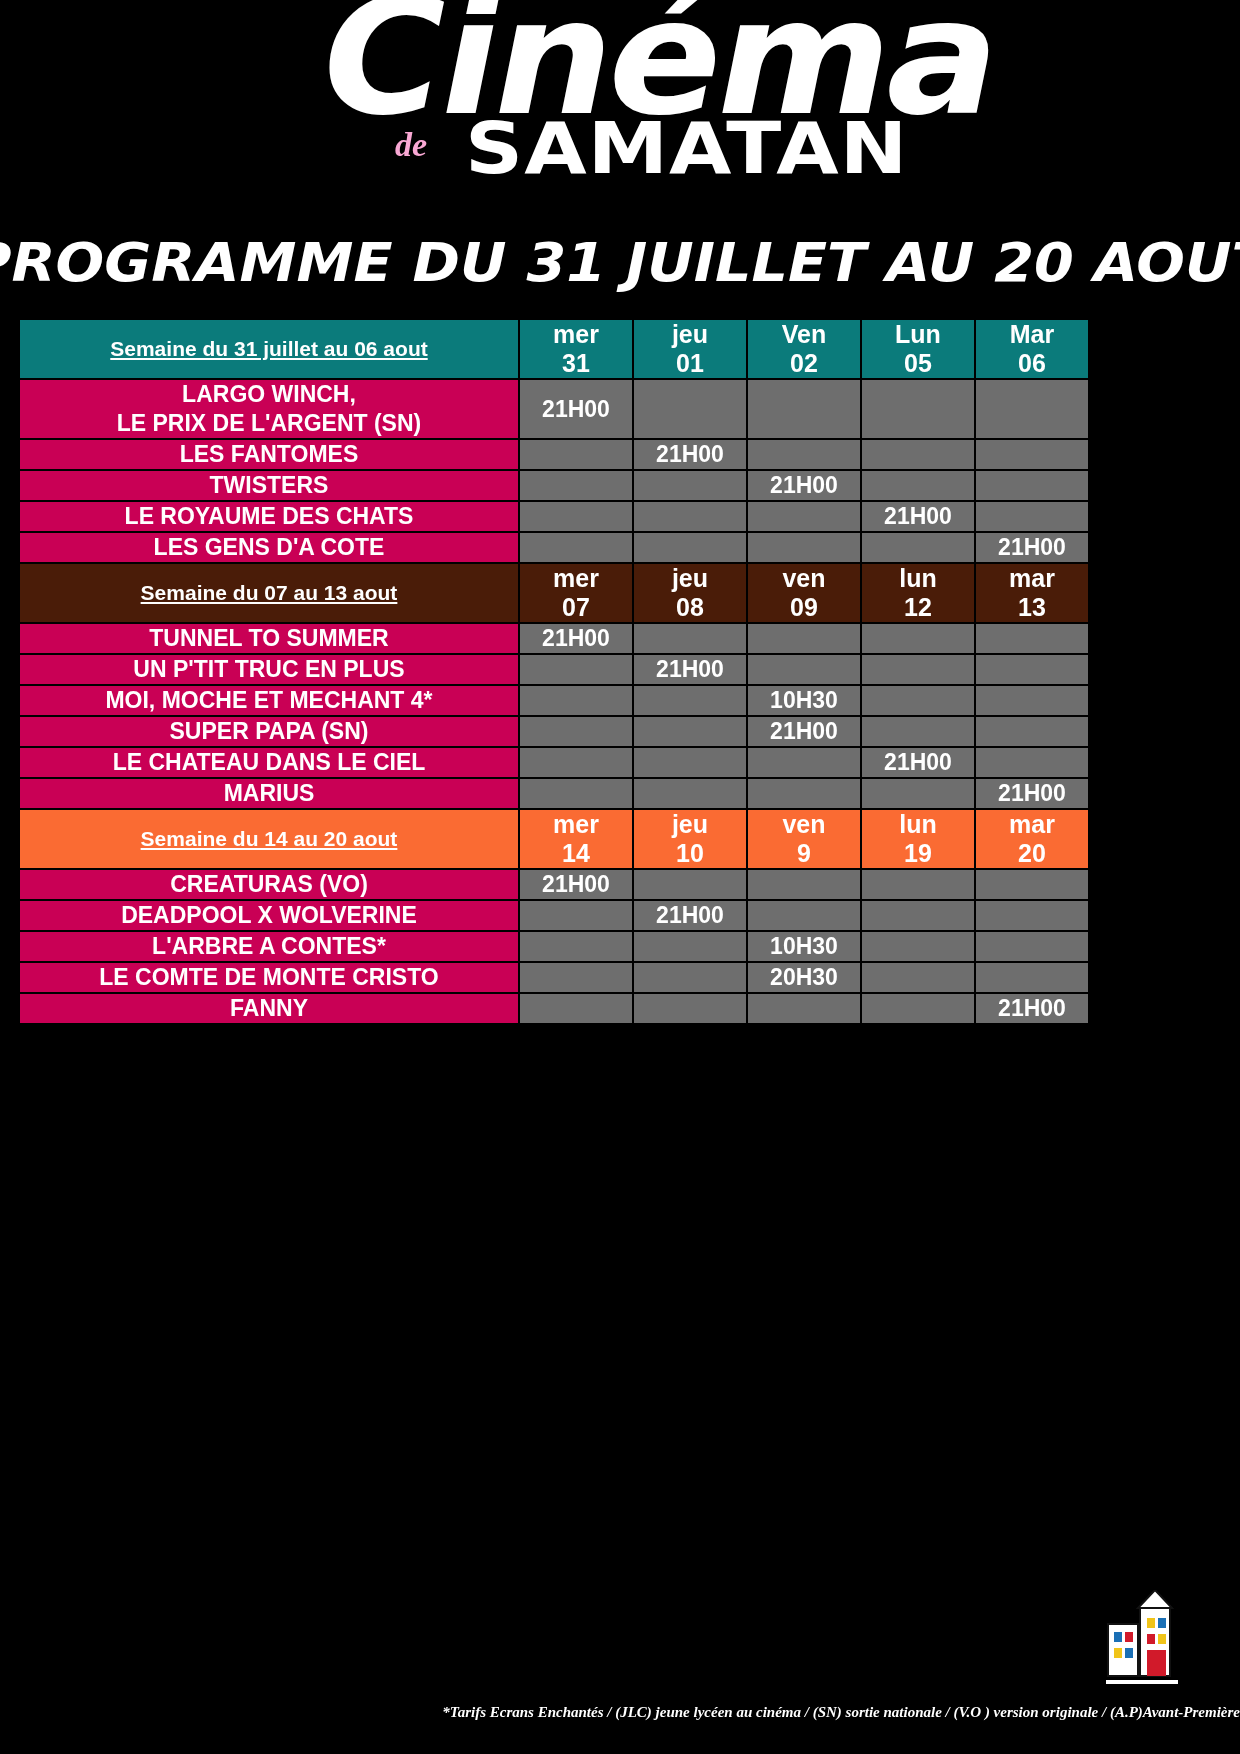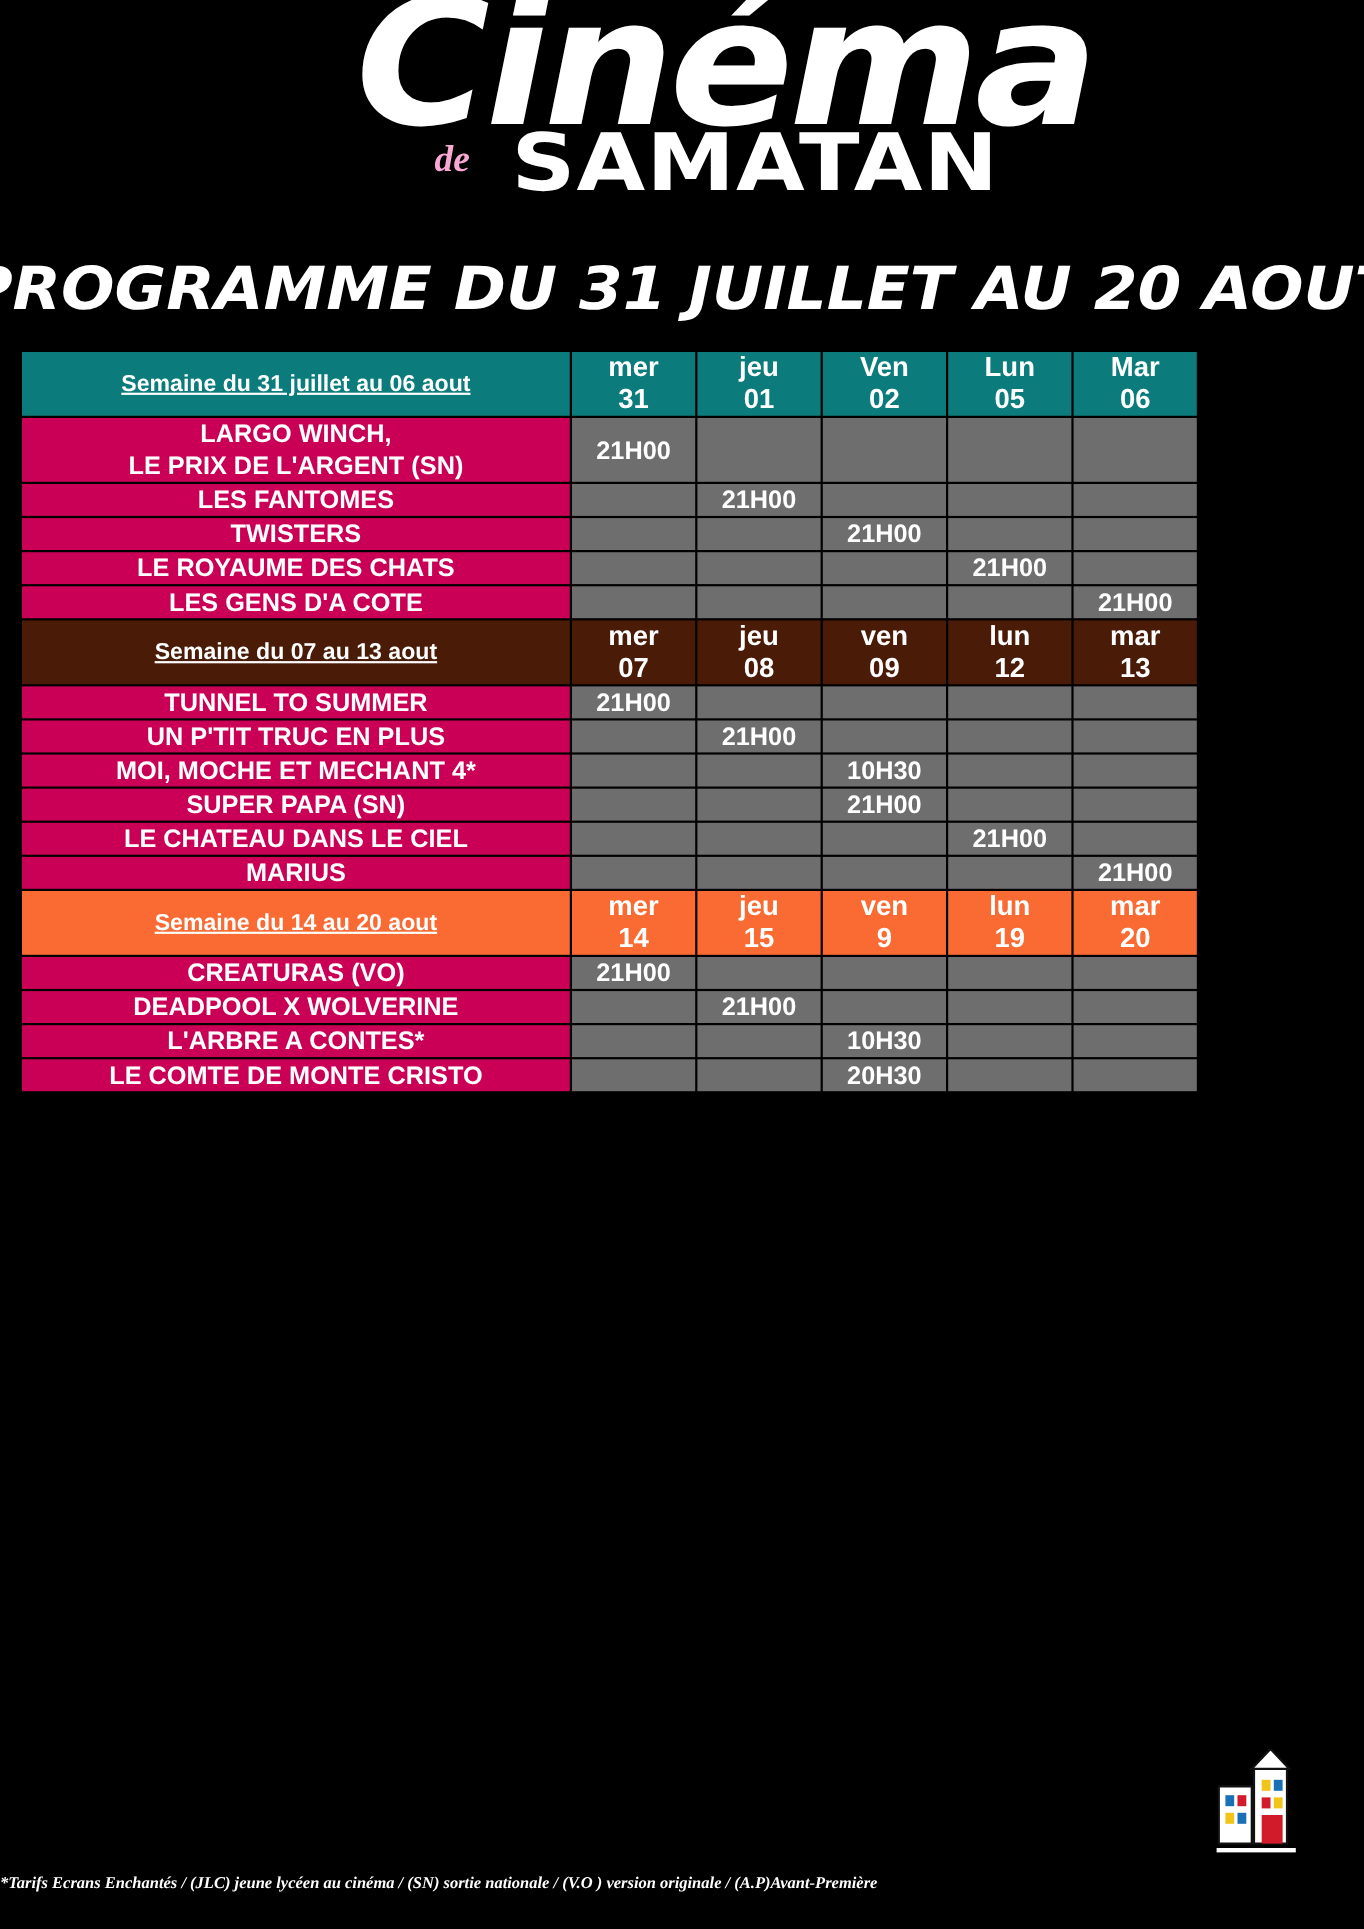--- a/index.html
+++ b/index.html
@@ -137,21 +137,21 @@
   
   col.c-title { width: 506px; }
   col.c-day   { width: 113px; }
 
   
   .footer {
     position: absolute;
     left: 0;
     top: 1704px;
     width: 1240px;
-    text-align: left;
+    text-align: right;
     color: #ffffff;
     font-family: "Liberation Serif", serif;
     font-style: italic;
     font-weight: bold;
     font-size: 15px;
   }
 
   
   .logo {
     position: absolute;
@@ -284,21 +284,21 @@
         <td class="film">MARIUS</td>
         <td class="slot empty">&nbsp;</td>
         <td class="slot empty">&nbsp;</td>
         <td class="slot empty">&nbsp;</td>
         <td class="slot empty">&nbsp;</td>
         <td class="slot">21H00</td>
       </tr>
       <tr class="week3">
         <td class="wk-label">Semaine du 14 au 20 aout</td>
         <td class="wk-day"><div>mer</div><div>14</div></td>
-        <td class="wk-day"><div>jeu</div><div>15</div></td>
+        <td class="wk-day"><div>jeu</div><div>10</div></td>
         <td class="wk-day"><div>ven</div><div>9</div></td>
         <td class="wk-day"><div>lun</div><div>19</div></td>
         <td class="wk-day"><div>mar</div><div>20</div></td>
       </tr>
       <tr>
         <td class="film">CREATURAS (VO)</td>
         <td class="slot">21H00</td>
         <td class="slot empty">&nbsp;</td>
         <td class="slot empty">&nbsp;</td>
         <td class="slot empty">&nbsp;</td>
@@ -320,20 +320,28 @@
         <td class="slot empty">&nbsp;</td>
         <td class="slot empty">&nbsp;</td>
       </tr>
       <tr>
         <td class="film">LE COMTE DE MONTE CRISTO</td>
         <td class="slot empty">&nbsp;</td>
         <td class="slot empty">&nbsp;</td>
         <td class="slot">20H30</td>
         <td class="slot empty">&nbsp;</td>
         <td class="slot empty">&nbsp;</td>
+      </tr>
+      <tr>
+        <td class="film">FANNY</td>
+        <td class="slot empty">&nbsp;</td>
+        <td class="slot empty">&nbsp;</td>
+        <td class="slot empty">&nbsp;</td>
+        <td class="slot empty">&nbsp;</td>
+        <td class="slot">21H00</td>
       </tr>
     </tbody>
 </table>
 
 <div class="footer">*Tarifs Ecrans Enchantés / (JLC) jeune lycéen au cinéma / (SN) sortie nationale / (V.O ) version   originale / (A.P)Avant-Première</div>
 
 <div class="logo">
   <svg width="84" height="108" viewBox="0 0 84 108">
     <rect x="4" y="34" width="30" height="52" fill="#ffffff" stroke="#111" stroke-width="2"></rect>
     <rect x="36" y="16" width="30" height="70" fill="#ffffff" stroke="#111" stroke-width="2"></rect>

